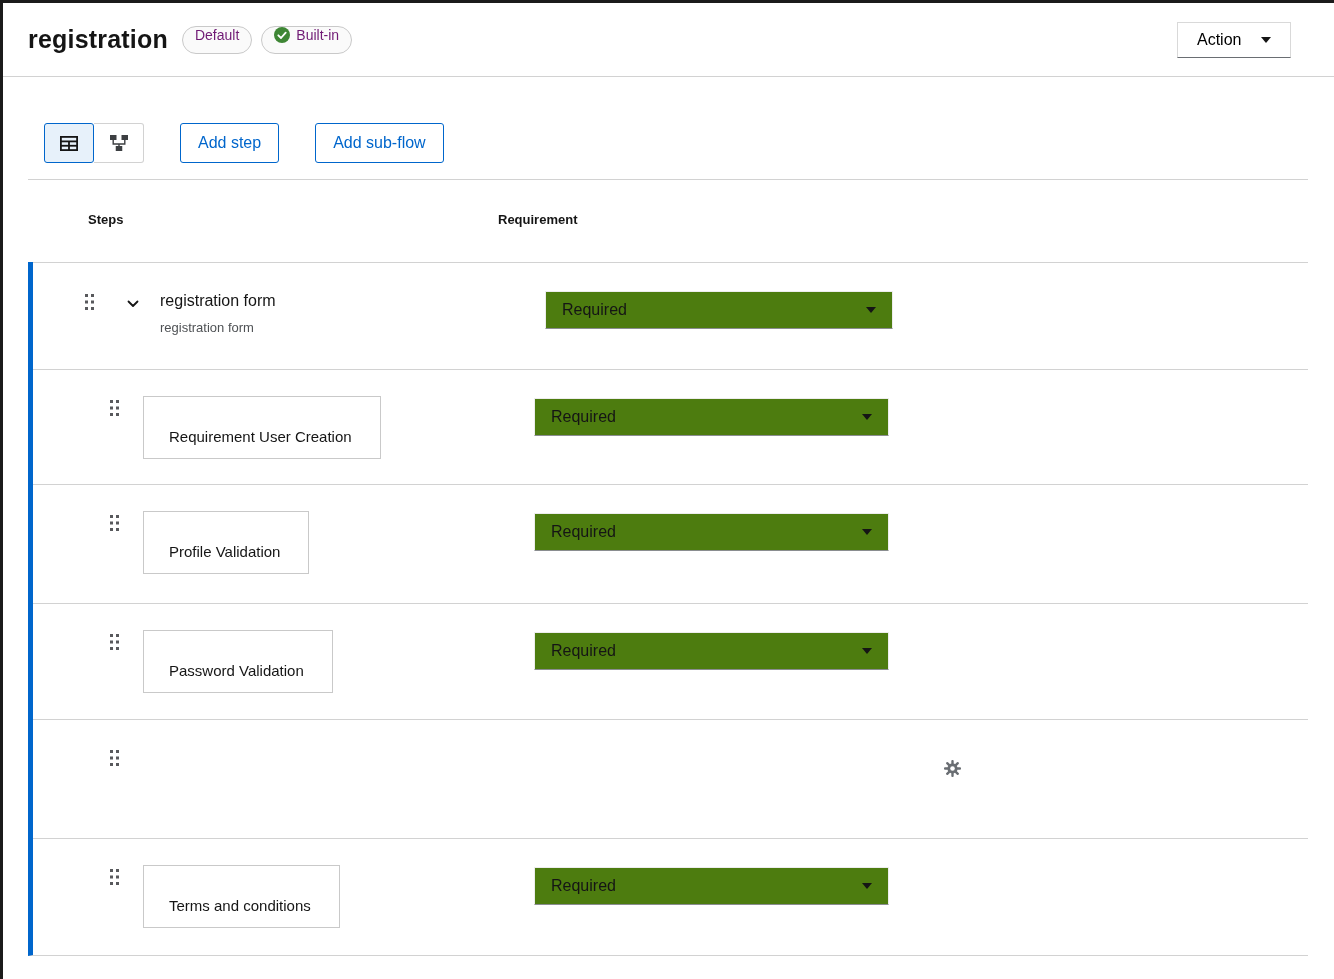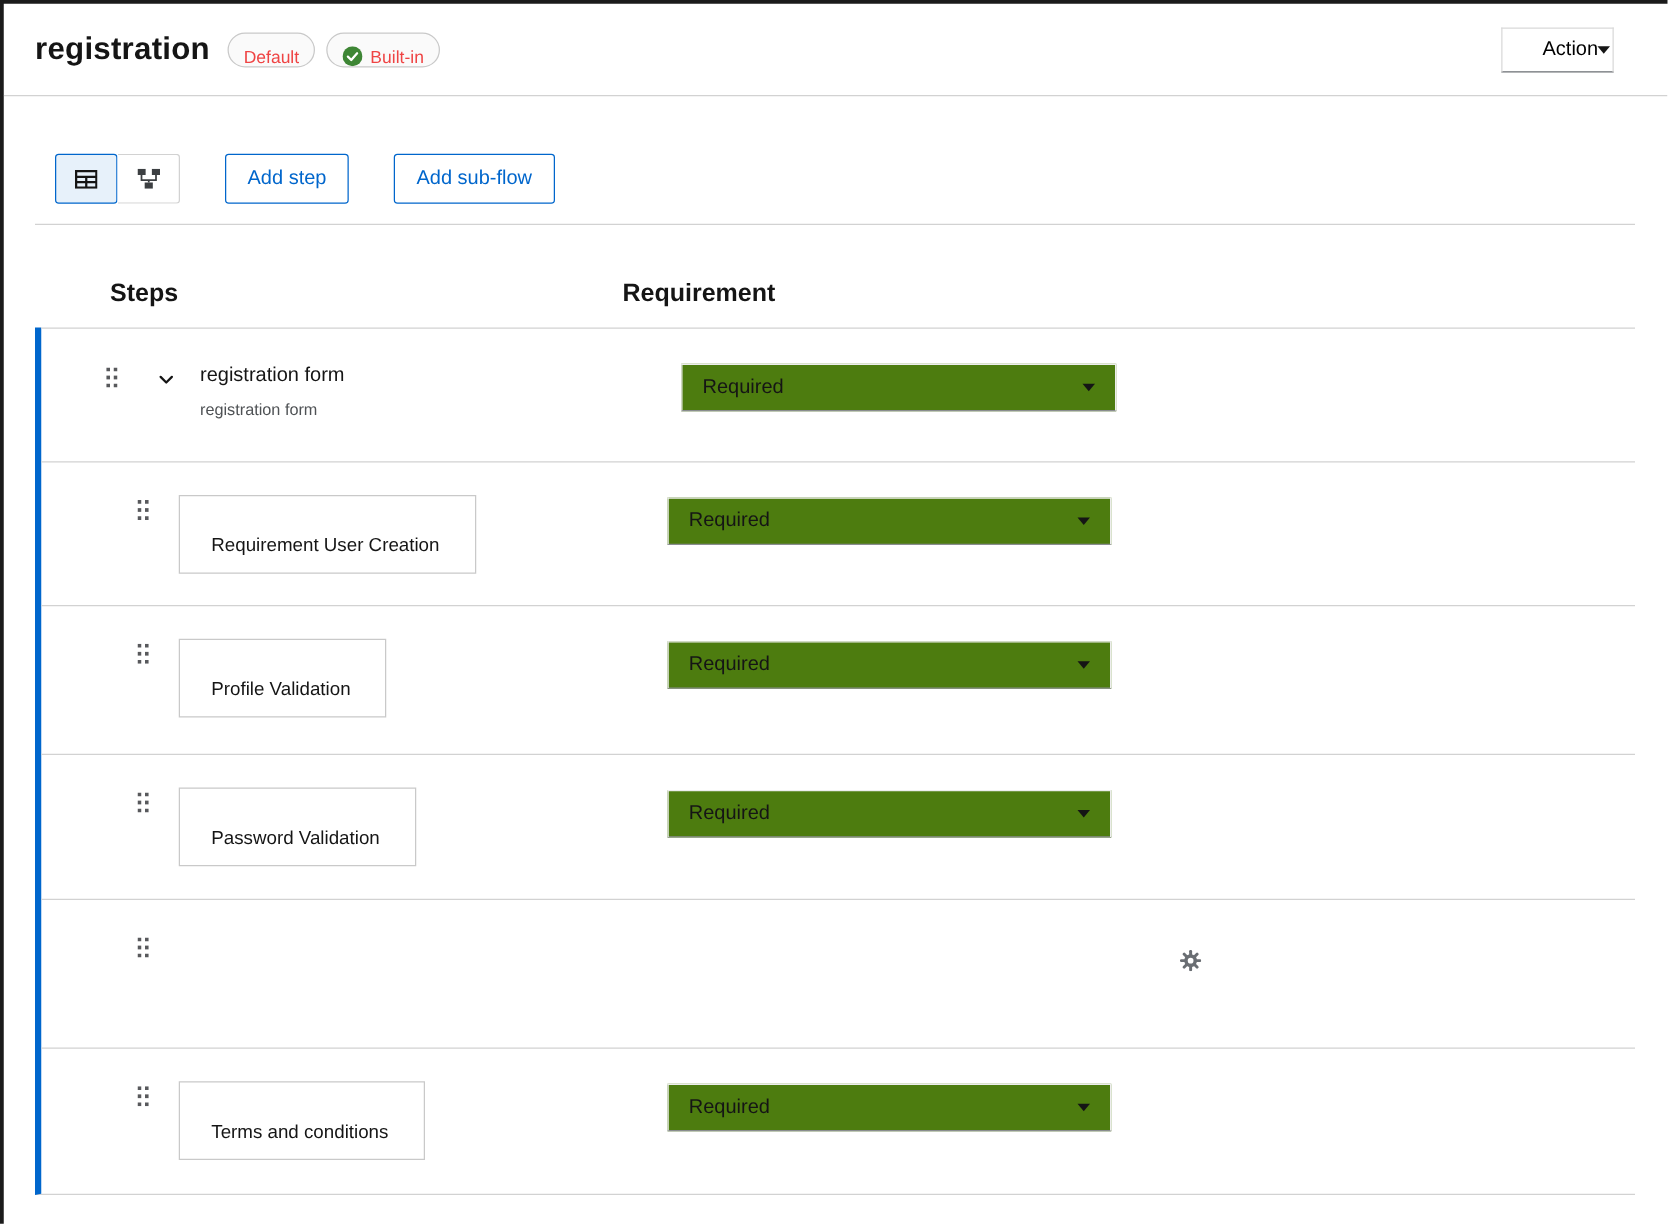--- a/index.html
+++ b/index.html
@@ -12,29 +12,29 @@
   }
 
   
   .page-header {
     height:74px; border-bottom:1px solid #d2d2d2;
     display:flex; align-items:center; padding:0 43px 0 25px;
   }
   .page-title { font-size:25px; font-weight:600; letter-spacing:.2px; }
   .badges { display:flex; gap:9px; margin-left:14px; }
   .badge {
-    display:inline-flex; align-items:flex-end; gap:6px;
+    display:inline-flex; align-items:flex-start; gap:6px;
     height:28px; padding:0 12px; border-radius:14px;
-    background:#fafafa; border:1px solid #c9c9c9; font-size:14px; color:#ef4444;
+    background:#fafafa; border:1px solid #c9c9c9; font-size:14px; color:#701a75;
   }
   .action-toggle {
-    margin-left:auto; width:90px; height:36px;
+    margin-left:auto; width:114px; height:36px;
     background:#fff; border:1px solid #d9d9d9; border-bottom:1px solid #6a6e73;
     display:flex; align-items:center; justify-content:space-between;
-    padding:0 32px; font-size:16px; cursor:pointer;
+    padding:0 19px; font-size:16px; cursor:pointer;
   }
   .caret-down {
     width:0; height:0; border-left:5px solid transparent;
     border-right:5px solid transparent; border-top:6px solid #151515;
   }
 
   
   .toolbar { margin:46px 0 0 41px; height:40px; display:flex; gap:36px; align-items:center; }
   .view-toggle-group { display:flex; height:40px; }
   .view-toggle {
@@ -46,21 +46,21 @@
   .btn-secondary {
     height:40px; padding:0 17px; background:#fff;
     border:1px solid #0066cc; border-radius:3px; color:#0066cc;
     font-size:16px; cursor:pointer; display:flex; align-items:center;
   }
   .toolbar-divider { margin:16px 0 0 25px; width:1280px; height:1px; background:#d2d2d2; }
 
   
   .flow-table { margin-left:25px; width:1280px; position:relative; }
   .col-headers { position:relative; height:82px; }
-  .col-header { position:absolute; top:32px; font-size:20px; font-weight:700;margin-top:12px; }
+  .col-header { position:absolute; top:32px; font-size:13px; font-weight:700; }
   .col-header.steps { left:60px; }
   .col-header.requirement { left:470px; }
 
   .rows-wrap { border-left:5px solid #0066cc; border-bottom:1px solid #d2d2d2; }
   .flow-row { position:relative; border-top:1px solid #d2d2d2; }
   .row-subflow { height:107px; }
   .r2 { height:115px; } .r3 { height:119px; } .r4 { height:116px; }
   .r5 { height:119px; } .r6 { height:117px; }
 
   .grip { position:absolute; left:77px; top:30px; cursor:grab; line-height:0; }

